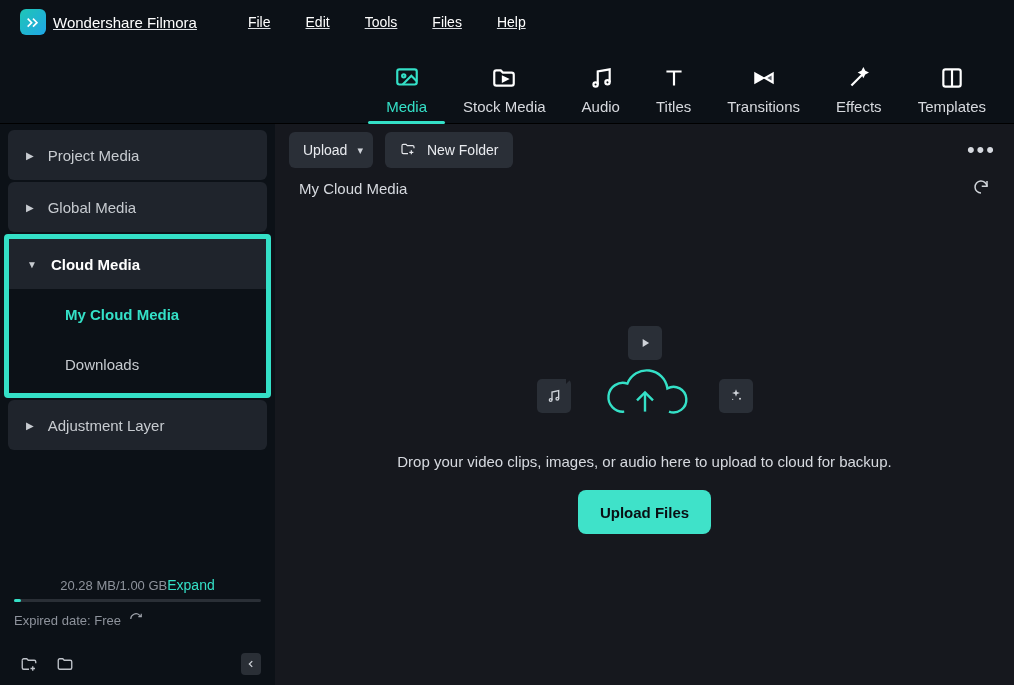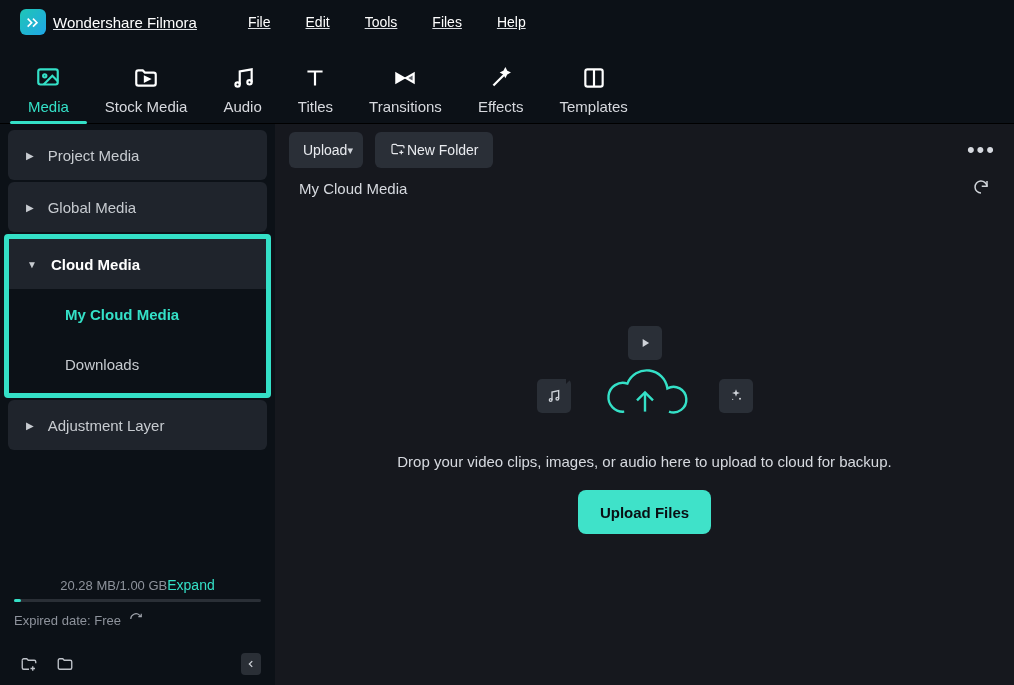--- a/index.html
+++ b/index.html
@@ -26,20 +26,21 @@
     display:flex;align-items:center;justify-content:center;
   }
   .app-title { font-size: 15px; color: #fff; margin-right: 30px; }
   .menu-item { color:#fff; font-size:14px; cursor:pointer; padding:4px 14px;}
   
   .tabbar {
     height: 80px;
     display:flex; align-items:flex-end;
     padding: 0 10px 0 10px;
     border-bottom: 1px solid #000;
+    justify-content: flex-end;
   }
   .tab {
     display:flex; flex-direction:column; align-items:center;
     padding: 0 18px 8px 18px;
     cursor:pointer;
     color:#d7d9de;
     gap:6px;
   }
   .tab .tab-icon { width:28px;height:28px;display:flex;align-items:center;justify-content:center;color:#fff;}
   .tab.active { color:#34e0c7; }
@@ -123,20 +124,21 @@
   .btn {
     height:36px;
     background:#2a2f37;
     color:#e9ebef;
     border:none;
     border-radius:6px;
     display:flex;align-items:center;
     padding:0 14px;
     font-size:14px;
     cursor:pointer;
+    gap:10px;
   }
   .btn.upload { padding-right:10px;}
   .btn .chev { font-size:11px;color:#cfd3d9;}
   .more-btn { margin-left:auto; color:#d6d9df; font-size:22px; letter-spacing:2px; cursor:pointer; padding:0 4px;}
   .panel-header {
     display:flex;align-items:center;justify-content:space-between;
     padding: 2px 24px 8px 24px;
     color:#d6d9df;
     font-size:15px;
   }

